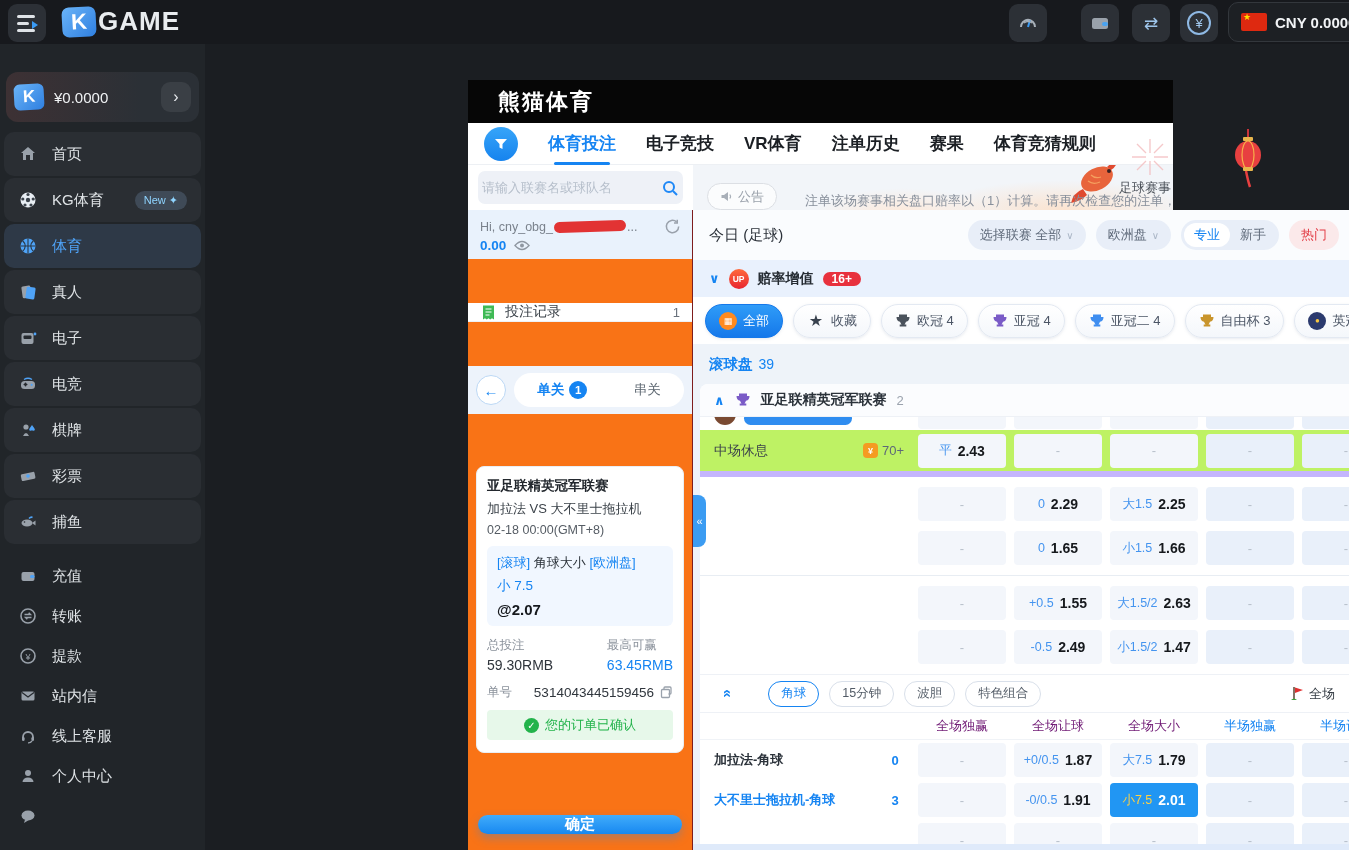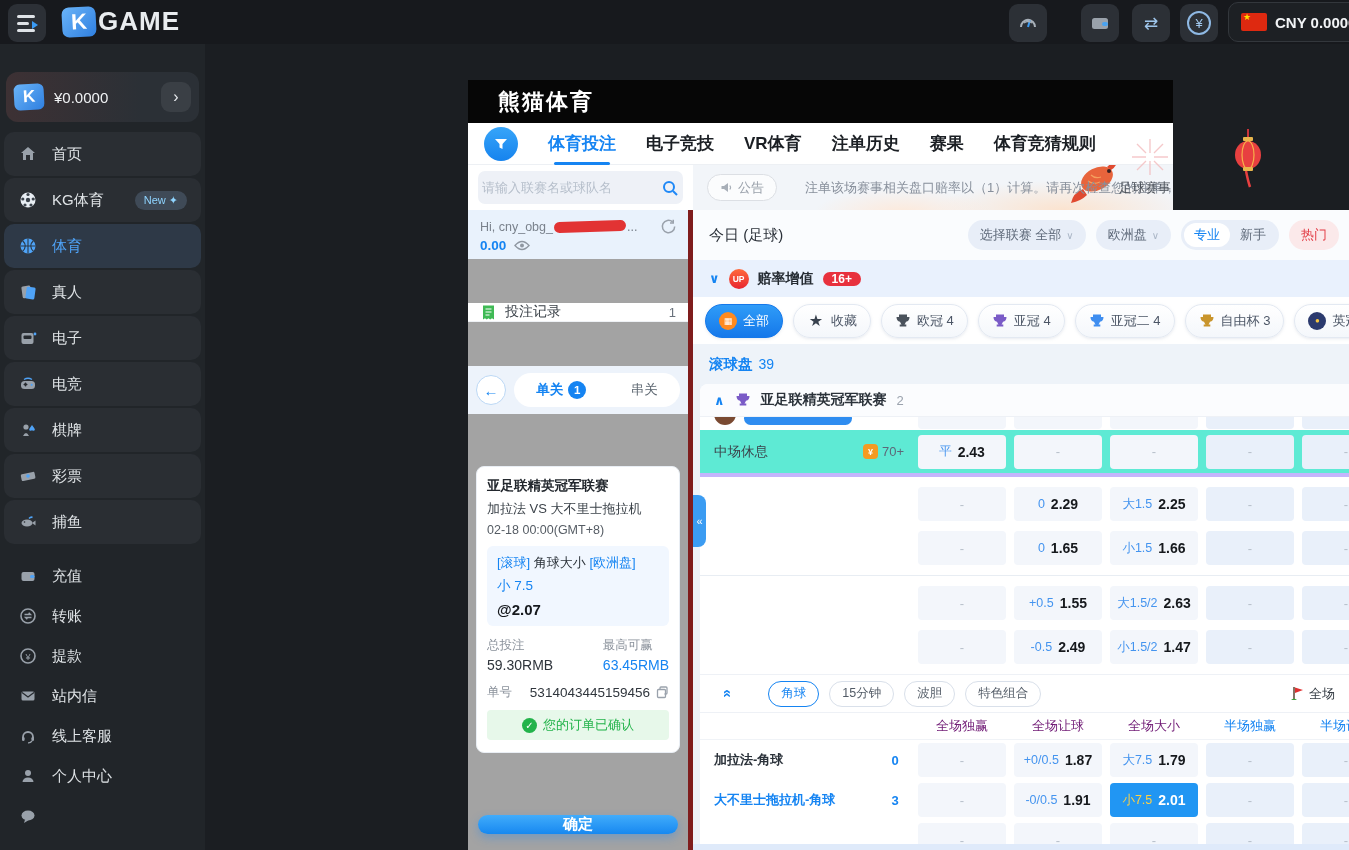--- a/index.html
+++ b/index.html
@@ -50,33 +50,33 @@
   .navrow { height:42px; background:#fff; display:flex; align-items:center; padding-left:16px; gap:30px; border-bottom:1px solid #edf0f4; position:relative; }
   .funnel { width:34px; height:34px; border-radius:50%; background:linear-gradient(180deg,#37a5f9,#1683ee); display:flex; align-items:center; justify-content:center; cursor:pointer; flex:none; }
   .ntab { font-size:17px; font-weight:bold; color:#1b1f24; cursor:pointer; position:relative; white-space:nowrap; }
   .ntab.active { color:#1584f2; }
   .ntab.active::after { content:""; position:absolute; left:6px; right:6px; bottom:-10px; height:3px; border-radius:2px; background:#1584f2; }
   .searchrow { height:45px; display:flex; }
   .search-zone { width:225px; background:#fff; padding:6px 10px; }
   .search-box { height:33px; background:#eef1f7; border-radius:7px; display:flex; align-items:center; padding:0 4px; }
   .search-box input { flex:1; border:0; outline:0; background:transparent; font-size:13px; color:#334; font-family:inherit; }
   .search-box input::placeholder { color:#b6bfcb; }
-  .ann-zone { flex:1; background:#f2f5f9; display:flex; align-items:center; gap:28px; padding:0 14px; position:relative; overflow:hidden; }
+  .ann-zone { flex:1; background:#f2f5f9; display:flex; align-items:flex-end; gap:28px; padding:0 14px; position:relative; overflow:hidden; }
   .ann-pill { border:1px solid #dcdfe4; background:#fbfcfd; border-radius:14px; height:27px; display:flex; align-items:center; gap:5px; padding:0 12px; color:#9aa1ab; font-size:13px; flex:none; z-index:2; }
   .ann-text { color:#878f9b; font-size:13px; white-space:nowrap; z-index:2; }
   .ann-suffix { position:absolute; right:2px; top:14px; color:#4a5058; font-size:13px; z-index:2; white-space:nowrap; }
   
   .deco { position:absolute; pointer-events:none; z-index:1; }
   .deco-cloud { width:260px; height:60px; right:-20px; bottom:-30px; background:radial-gradient(ellipse at center,#fbe3cf 0%,rgba(251,227,207,0) 70%); border-radius:50%; }
   .deco-cloud2 { width:180px; height:50px; right:180px; bottom:-28px; background:radial-gradient(ellipse at center,#fde9da 0%,rgba(253,233,218,0) 70%); border-radius:50%; }
 
   .pbody { position:absolute; left:0; top:130px; width:881px; height:640px; display:flex; }
 
   
-  .betslip { width:225px; background:#a3a3a3; border-right:5px solid #7f1d1d; flex:none; display:flex; flex-direction:column;gap:44px; }
+  .betslip { width:225px; background:#f97316; border-right:1px solid #7f1d1d; flex:none; display:flex; flex-direction:column;gap:44px; }
   .user-row { background:#e9f2fc; padding:7px 10px 6px 12px; }
   .ur1 { display:flex; align-items:center; color:#7a828c; font-size:12.5px; white-space:nowrap; }
   .scribble { display:inline-block; width:72px; height:11px; background:#e23333; border-radius:6px; transform:rotate(-2deg); margin:0 1px; }
   .ur1 .rf { margin-left:auto; }
   .ur2 { display:flex; align-items:center; gap:8px; margin-top:2px; }
   .ur2 .amt { color:#1584f2; font-weight:bold; font-size:13.5px; }
   .rec-row { height:35px; display:flex; align-items:center; gap:8px; padding:0 12px; border-bottom:1px solid #eef1f5; background:#fff; }
   .rec-row .rl { font-size:14px; color:#3a4148; flex:1; }
   .rec-row .rc { font-size:13px; color:#6a727c; }
   .mode-row { background:#edf3fb; padding:7px 8px; display:flex; align-items:center; gap:8px; }
@@ -148,21 +148,21 @@
   .cell.dash .cv { color:#b6bfca; font-weight:normal; font-size:13px; }
   .cell.selected { background:#2196f3; }
   .cell.selected .cl { color:#ffd043; }
   .cell.selected .cv { color:#fff; }
 
   .cliprow { height:13px; overflow:hidden; background:#fff; }
   .cliprow .inner { margin-top:-23px; height:36px; }
   .tlogo { width:22px; height:22px; border-radius:50%; background:#7a4a32; display:inline-block; margin-top:8px; }
   .tblob { width:108px; height:13px; border-radius:7px; background:#2f8df0; display:inline-block; margin-left:8px; }
 
-  .ht-row { height:47px; border-bottom:4px solid #c4b5fd; background:#5eead4; }
+  .ht-row { height:47px; border-bottom:6px solid #c4b5fd; background:#bef264; }
   .ht-left { grid-column:1/3; display:flex; align-items:center; justify-content:space-between; padding-right:6px; }
   .ht-left .hl { color:#3c434b; font-size:13.5px; }
   .ht-badge { display:flex; align-items:center; gap:4px; color:#5d6878; font-size:13px; }
   .coin { width:15px; height:15px; border-radius:4px; background:#f59b22; color:#fff; font-size:9px; display:flex; align-items:center; justify-content:center; font-weight:bold; }
 
   .mrows { background:#fff; padding:7px 0; }
   .mrow { height:40px; }
   .mdiv { border-top:1px solid #e8edf3; margin:7px 0; }
 
   .collapse-tab { position:absolute; left:0; top:285px; width:13px; height:52px; background:#3b9cf2; color:#fff;

